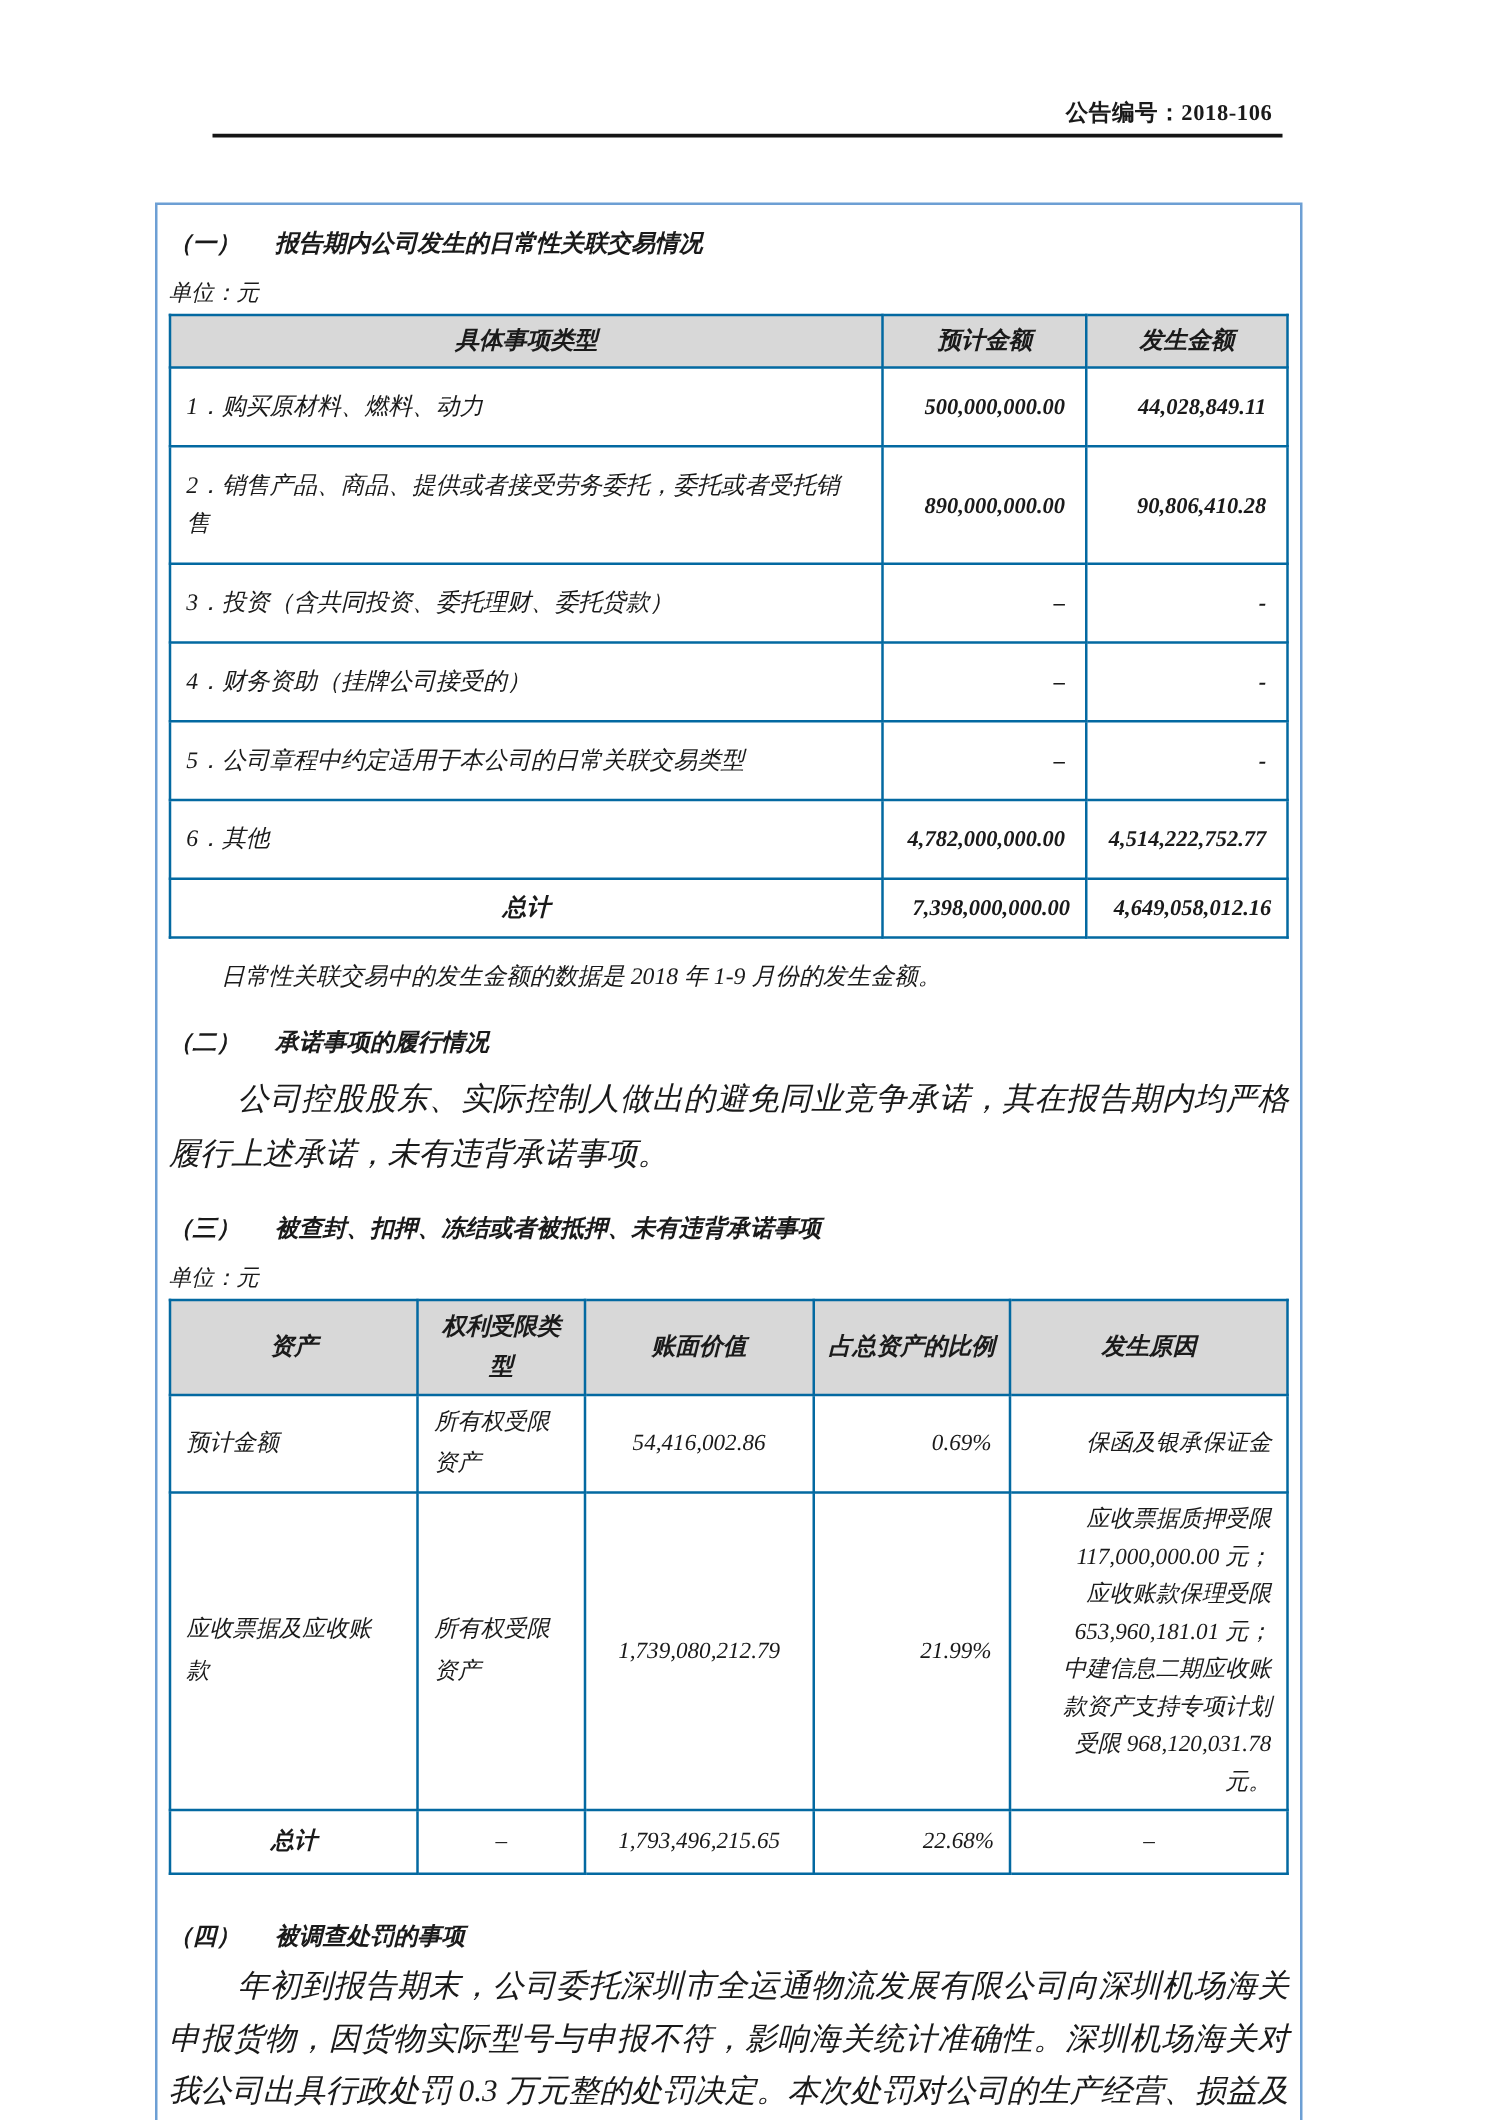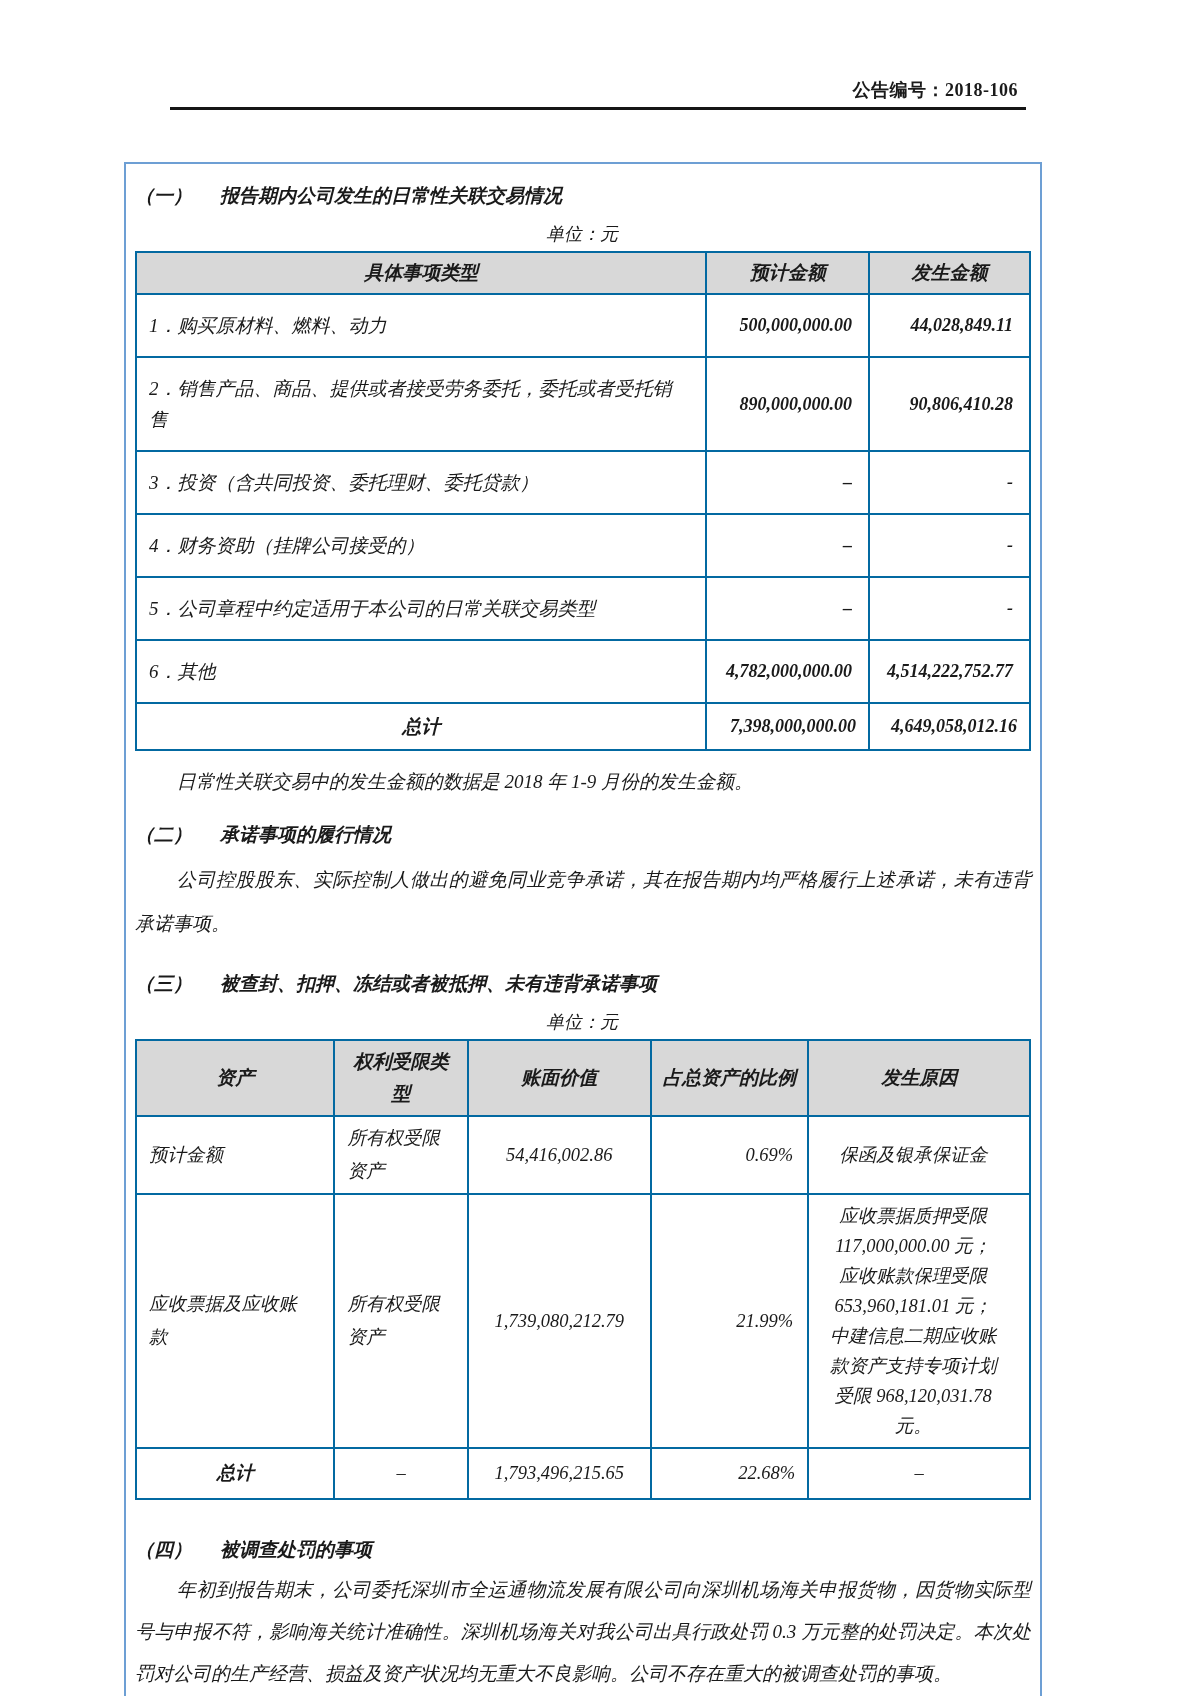--- a/index.html
+++ b/index.html
@@ -45,21 +45,21 @@
   .section-heading {
     font-size: 19px;
     font-weight: bold;
     line-height: 27px;
     margin-top: 24px;
   }
   .section-heading.first { margin-top: 2px; }
   .sec-num { margin-right: 28px; }
 
   .unit-line {
-    text-align: center;
+    text-align: left;
     font-size: 18px;
     line-height: 26px;
     margin-top: 12px;
     padding-right: 2px;
   }
 
   table {
     border-collapse: collapse;
     width: 100%;
     table-layout: fixed;
@@ -84,33 +84,33 @@
   .t1 td.num { text-align: right; padding-right: 16px; font-weight: bold; font-size: 18px; }
   .t1 tr.total-row td { padding: 7px 12px; }
   .t1 td.total-label { text-align: center; font-weight: bold; }
 
   
   .t2 th { line-height: 32px; padding: 5px 6px; }
   .t2 td { padding: 5px 12px; line-height: 33px; font-size: 18.5px; }
   .t2 td.left { text-align: left; }
   .t2 td.center { text-align: center; }
   .t2 td.right { text-align: right; padding-right: 14px; }
-  .t2 td.reason { text-align: center; line-height: 30px; padding: 6px 24px 6px 12px; }
+  .t2 td.reason { text-align: right; line-height: 30px; padding: 6px 12px 6px 12px; }
   .t2 tr.total-row td { padding: 8px 12px; }
   .t2 td.total-label { text-align: center; font-weight: bold; }
 
   .note-line {
     margin-top: 16px;
     font-size: 19px;
     line-height: 30px;
     text-indent: 2.2em;
   }
   .body-paragraph {
     margin-top: 10px;
-    font-size: 19px;
+    font-size: 25px;
     line-height: 44px;
     text-indent: 2.2em;
     text-align: justify;
   }
   .body-paragraph.tight { line-height: 42px; margin-top: 6px; }
 
   
   .page-number {
     margin-top: 86px;
     width: 1020px;

